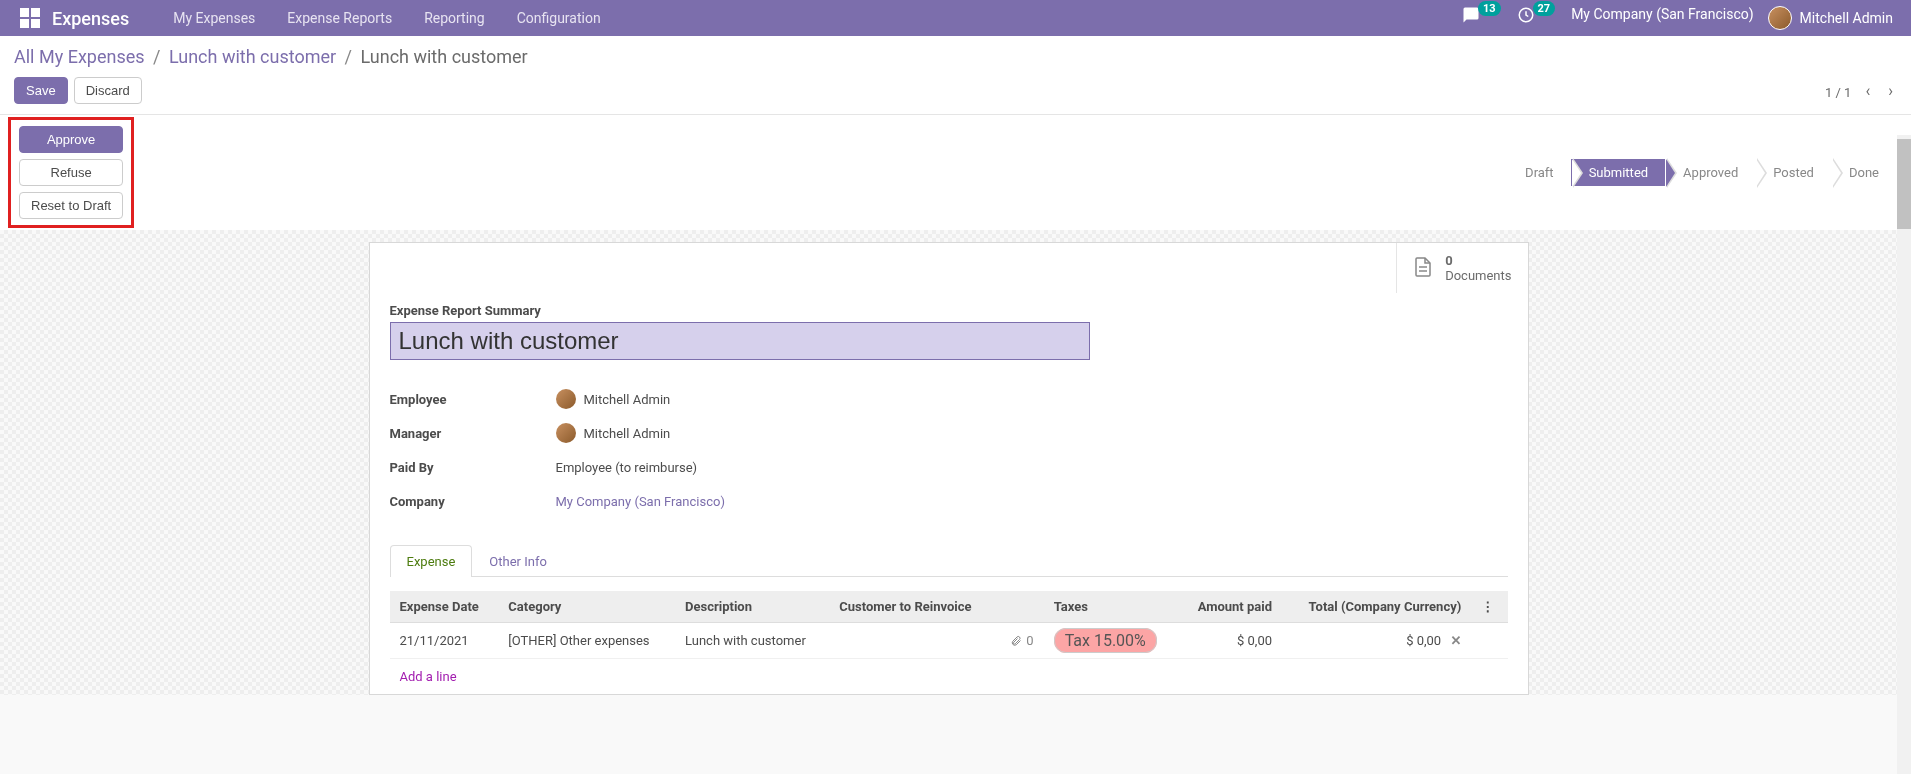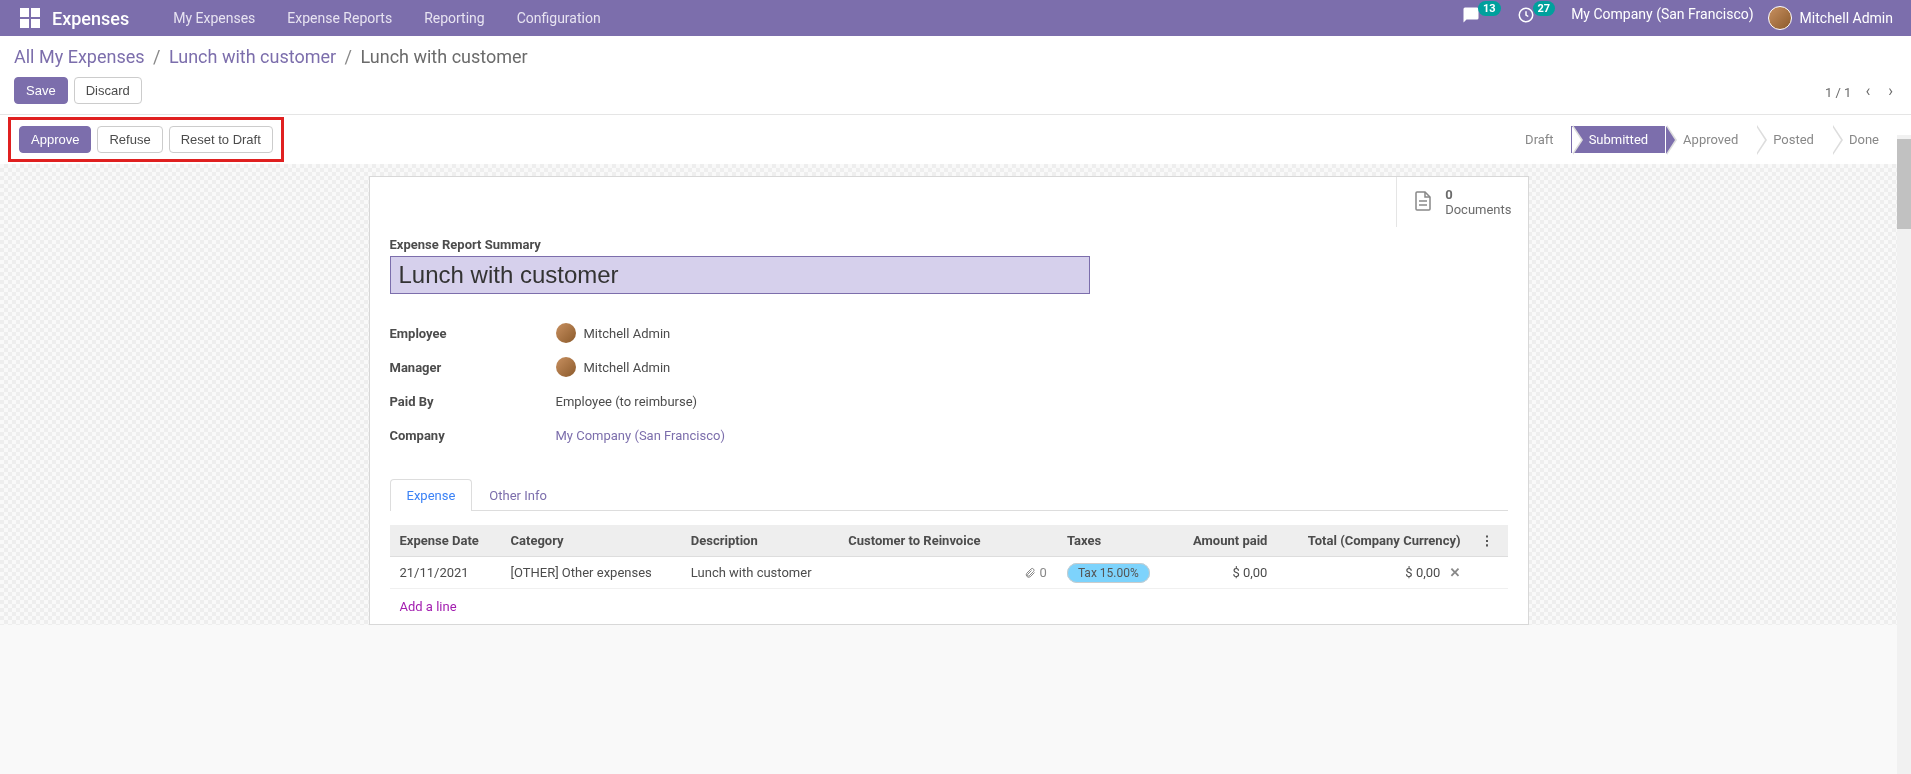--- a/index.html
+++ b/index.html
@@ -47,21 +47,21 @@
 .btn-primary { background: #7c6eac; color: #fff; border-color: #7c6eac; }
 .control-row .btn + .btn { margin-left: 6px; }
 .control-row .spacer { flex: 1; }
 .pager { display: flex; align-items: flex-end; gap: 10px; color: #6b6b6b; font-size: 13px;}
 .pager .arrow { cursor: pointer; font-size: 16px; padding: 0 4px; color:#6b6b6b;}
 
 
 .status-bar {
   background: #fff; border-top: 1px solid #e5e5e5; display: flex; align-items: center; padding: 8px 14px; position: relative;
 }
-.status-bar .action-group { display: flex; gap: 6px; border: 3px solid #e02020; padding: 6px 8px; margin: -6px 0 -6px -6px;}
+.status-bar .action-group { display: flex; gap: 6px; border: 3px solid #e02020; padding: 6px 8px; margin: -6px 0 -6px -6px; flex-direction: column;}
 .status-bar .spacer { flex: 1; }
 .status-steps { display: flex; align-items: center; gap: 0; }
 .status-step {
   position: relative; padding: 6px 18px; font-size: 13px; color: #888;
   background: #fff; margin-left: -1px; text-align: center;
 }
 .status-step.active { background: #7c6eac; color: #fff; }
 .status-step::after {
   content: ""; position: absolute; right: -9px; top: 0; width: 0; height: 0;
   border-top: 14px solid transparent; border-bottom: 14px solid transparent;
@@ -104,28 +104,28 @@
 .form-grid { margin-top: 22px; }
 .form-row { display: flex; align-items: center; min-height: 34px; }
 .form-row .lbl { width: 166px; font-weight: bold; color: #4c4c4c; font-size: 13px;}
 .form-row .val { color: #4c4c4c; display: flex; align-items: center; gap: 8px; font-size:13px;}
 .form-row .val.link { color: #7c6eac; }
 .mini-avatar { width: 20px; height: 20px; border-radius: 50%; background: linear-gradient(135deg,#c89060,#8b5a2b); display:inline-block; }
 
 
 .tabs { display: flex; border-bottom: 1px solid #ddd; margin-top: 26px; }
 .tab { padding: 8px 16px; font-size: 13px; cursor: pointer; border: 1px solid transparent; border-bottom: none; position: relative; top: 1px; color:#7c6eac;}
-.tab.active { border-color: #ddd; background: #fff; color: #3b82f6; border-radius: 4px 4px 0 0;}
+.tab.active { border-color: #ddd; background: #fff; color: #4d7c0f; border-radius: 4px 4px 0 0;}
 
 
 .exp-table { width: 100%; border-collapse: collapse; margin-top: 14px; font-size: 13px;}
 .exp-table th { background: #eee; text-align: left; font-weight: bold; padding: 8px 10px; border-bottom: 1px solid #ddd; color:#4c4c4c;margin-left:35px;}
 .exp-table th.right, .exp-table td.right { text-align: right; }
 .exp-table td { padding: 8px 10px; border-bottom: 1px solid #f0f0f0; }
-.tax-chip { border: 1px solid #ccc; border-radius: 12px; padding: 2px 10px; font-size: 12px; background: #7dd3fc; color:#555;}
+.tax-chip { border: 1px solid #ccc; border-radius: 12px; padding: 2px 10px; font-size: 16px; background: #fca5a5; color:#555;}
 .attach-cell { display:flex; align-items:center; gap:4px; justify-content:flex-end; color:#888;}
 .del-x { color:#888; cursor:pointer; font-weight:bold; padding-left:6px;}
 .add-line { color: #a21caf; padding: 10px 10px; cursor: pointer; font-size:13px;}
 
 .kebab { cursor:pointer; color:#888;}
 
 
 .fake-scroll { position: fixed; right: 0; top: 135px; bottom:0; width: 14px; background: #f1f1f1;}
 .fake-scroll .thumb { background:#c1c1c1; width:14px; height:90px; margin-top:4px;}
 </style>

